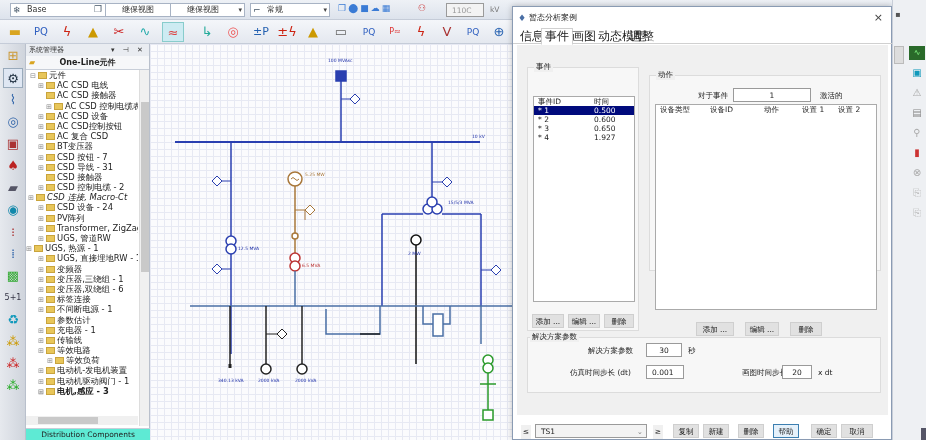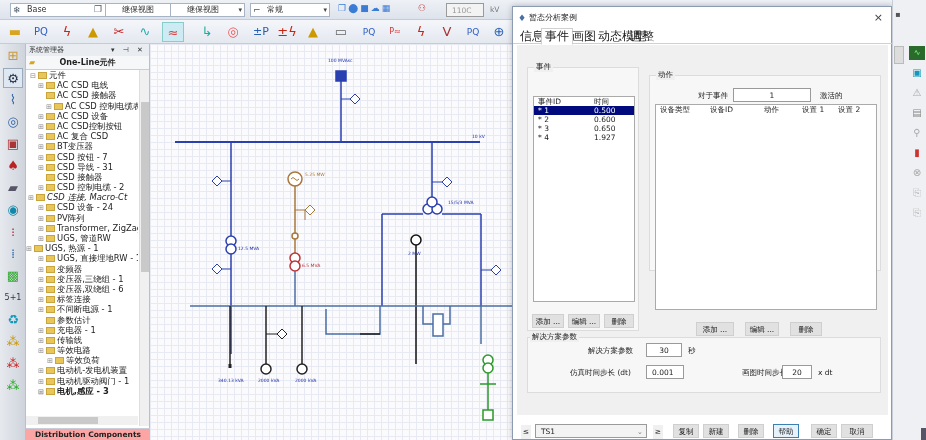--- a/index.html
+++ b/index.html
@@ -23,21 +23,21 @@
 #sm-hdr{height:14px;border-bottom:1px solid #c8ced8;background:#f6f7f9;font-size:8px;font-weight:bold;line-height:14px;text-align:center;position:relative}
 #sm-hdr .fi{position:absolute;left:3px;top:0;color:#d9a521}
 #tree{position:absolute;left:0;top:26px;width:112px;height:356px;overflow:hidden;font-size:8.4px}
 .tr{height:10.2px;line-height:10.2px;white-space:nowrap;position:relative}
 .tr .pm{display:inline-block;width:8px;color:#888;font-size:7px}
 .tr .fd{display:inline-block;width:9px;height:7px;background:#e8c65a;border:1px solid #c9a43c;margin-right:2px;vertical-align:-1px}
 #vscroll{position:absolute;right:0;top:26px;width:10px;height:356px;background:#f0f0f0;border-left:1px solid #ddd}
 #vscroll .th{position:absolute;left:1px;top:32px;width:8px;height:170px;background:#c9c9c9}
 #hscroll{position:absolute;left:0;top:372px;width:112px;height:9px;background:#f0f0f0}
 #hscroll .th{position:absolute;left:12px;top:1px;width:60px;height:7px;background:#c9c9c9}
-#dist{position:absolute;left:0;bottom:0;width:124px;height:12px;background:#fca5a5;border-top:1px solid #c8ced8;font-size:7.5px;font-weight:bold;line-height:12px;text-align:center}
+#dist{position:absolute;left:0;bottom:0;width:124px;height:12px;background:#5eead4;border-top:1px solid #c8ced8;font-size:7.5px;font-weight:normal;line-height:12px;text-align:center}
 
 #canvas{left:150px;top:44px;width:365px;height:396px;background-color:#fbfbfd;background-image:linear-gradient(#e7e9f3 1px,transparent 1px),linear-gradient(90deg,#e7e9f3 1px,transparent 1px);background-size:7px 7px;overflow:hidden}
 .lbl{position:absolute;font-size:4.5px;color:#2233aa;white-space:nowrap}
 
 #dlg{left:512px;top:6px;width:380px;height:434px;background:#fff;border:1px solid #8a9bb3;box-shadow:0 0 6px rgba(0,0,0,.25)}
 #dlg-title{height:22px;line-height:22px;padding-left:16px;font-size:8px;position:relative}
 #dlg-title .pin{position:absolute;left:5px;top:0;color:#4a6fa5;font-size:9px}
 #dlg-title .x{position:absolute;right:8px;top:0;font-size:11px;color:#444}
 #tabs{position:absolute;left:0;top:22px;width:380px;height:15px;border-bottom:1px solid #d0d0d0}
 .tab{position:absolute;top:0;height:15px;line-height:15px;font-size:12px;padding:0 3px;color:#222}

